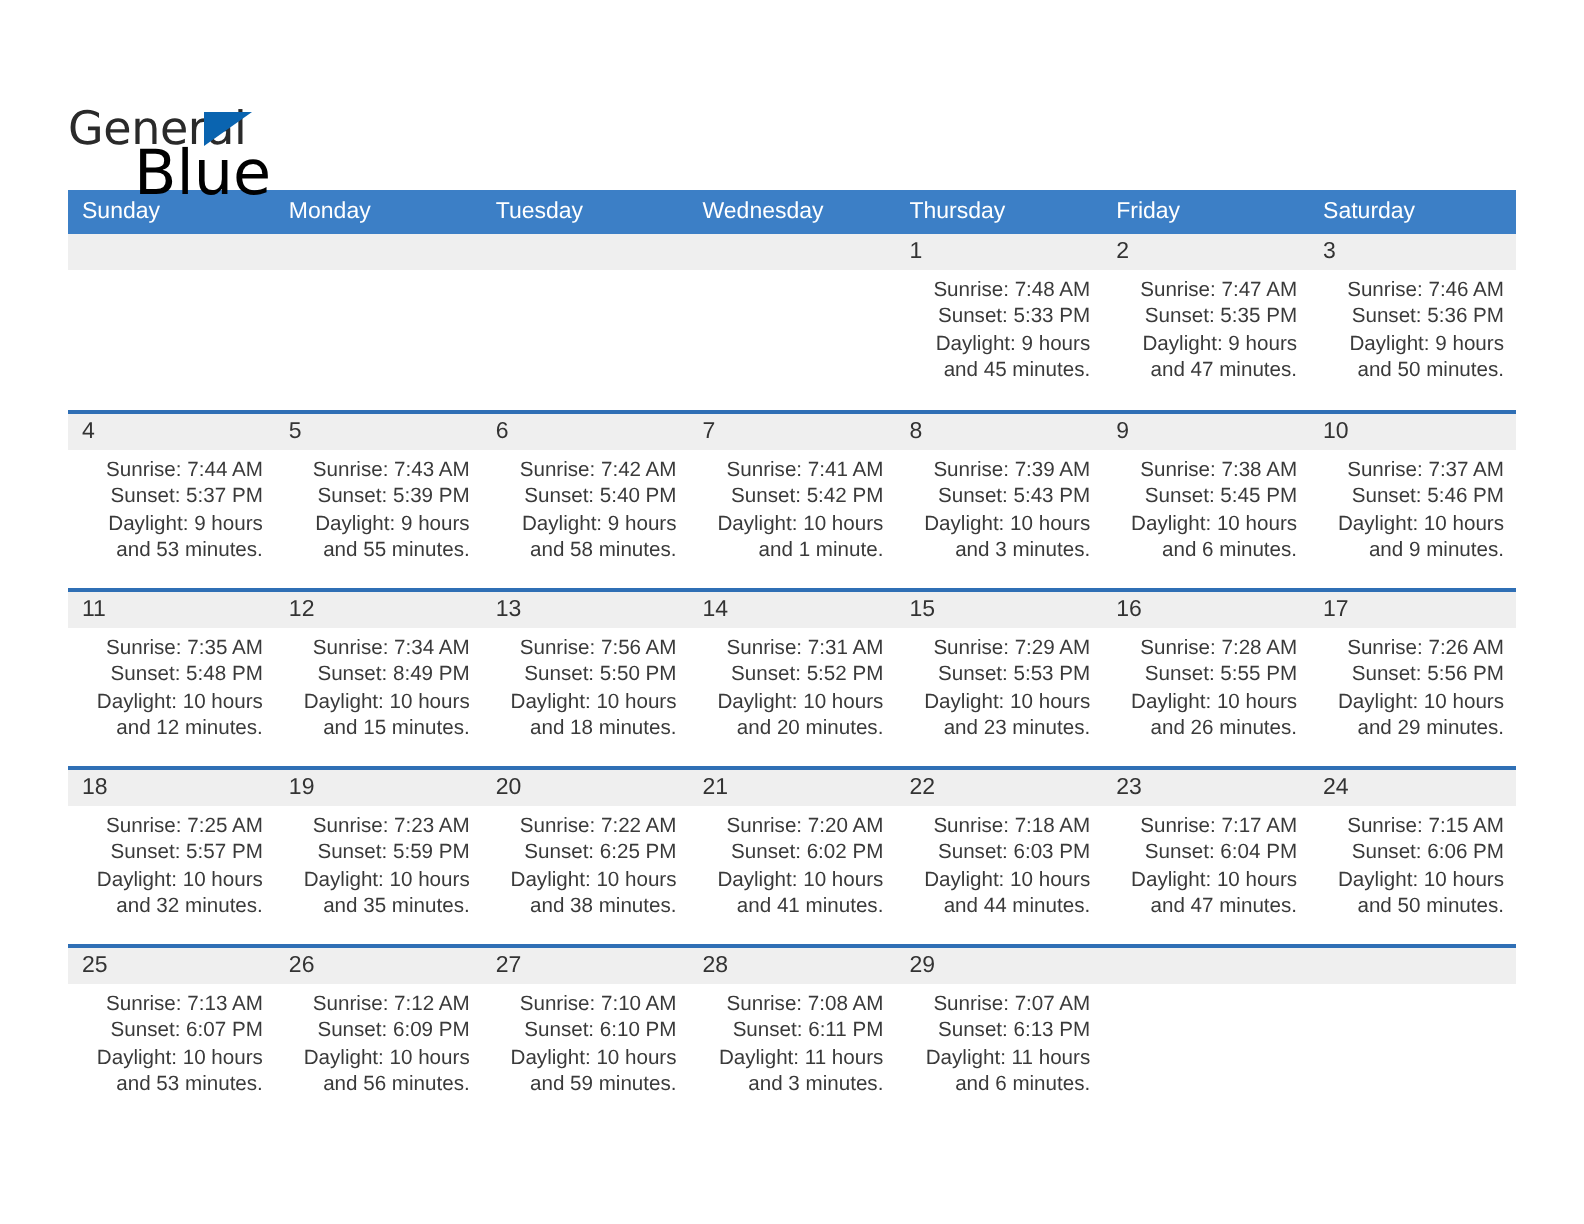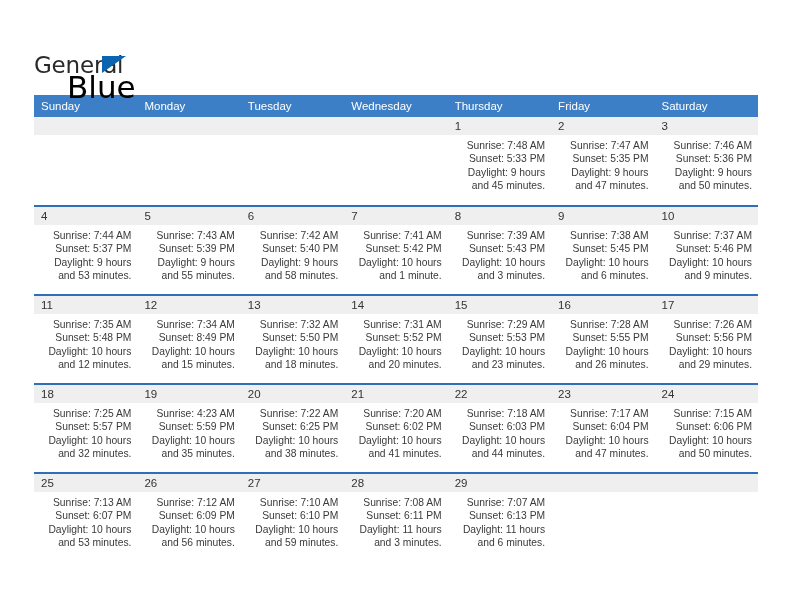--- a/index.html
+++ b/index.html
@@ -314,21 +314,21 @@
               <div class="cell-body">
                 <div>Sunrise: 7:34 AM</div>
                 <div>Sunset: 8:49 PM</div>
                 <div>Daylight: 10 hours</div>
                 <div>and 15 minutes.</div>
               </div>
             </td>
             <td>
               <div class="daynum-band">13</div>
               <div class="cell-body">
-                <div>Sunrise: 7:32 AM</div>
+                <div>Sunrise: 7:56 AM</div>
                 <div>Sunset: 5:50 PM</div>
                 <div>Daylight: 10 hours</div>
                 <div>and 18 minutes.</div>
               </div>
             </td>
             <td>
               <div class="daynum-band">14</div>
               <div class="cell-body">
                 <div>Sunrise: 7:31 AM</div>
                 <div>Sunset: 5:52 PM</div>
@@ -370,21 +370,21 @@
               <div class="cell-body">
                 <div>Sunrise: 7:25 AM</div>
                 <div>Sunset: 5:57 PM</div>
                 <div>Daylight: 10 hours</div>
                 <div>and 32 minutes.</div>
               </div>
             </td>
             <td>
               <div class="daynum-band">19</div>
               <div class="cell-body">
-                <div>Sunrise: 4:23 AM</div>
+                <div>Sunrise: 7:23 AM</div>
                 <div>Sunset: 5:59 PM</div>
                 <div>Daylight: 10 hours</div>
                 <div>and 35 minutes.</div>
               </div>
             </td>
             <td>
               <div class="daynum-band">20</div>
               <div class="cell-body">
                 <div>Sunrise: 7:22 AM</div>
                 <div>Sunset: 6:25 PM</div>

